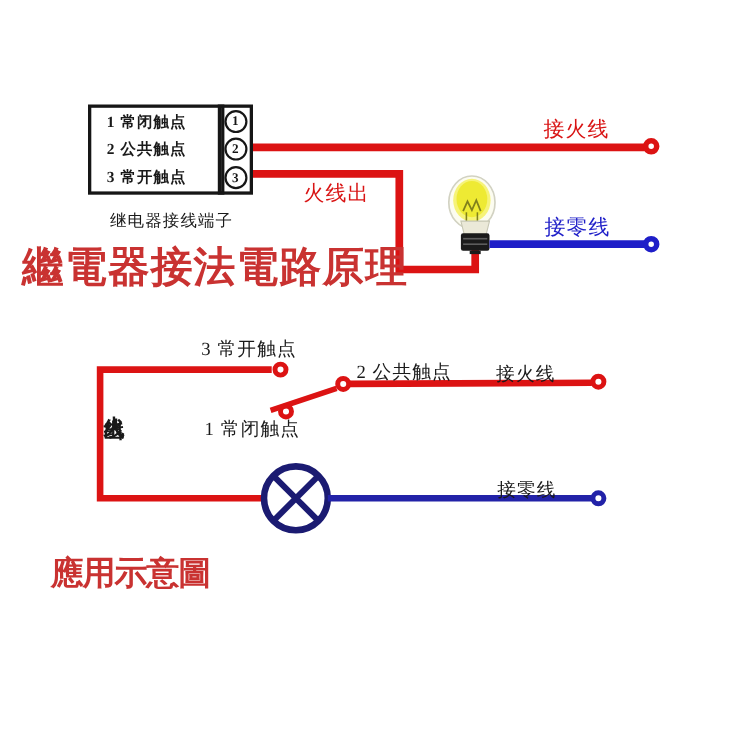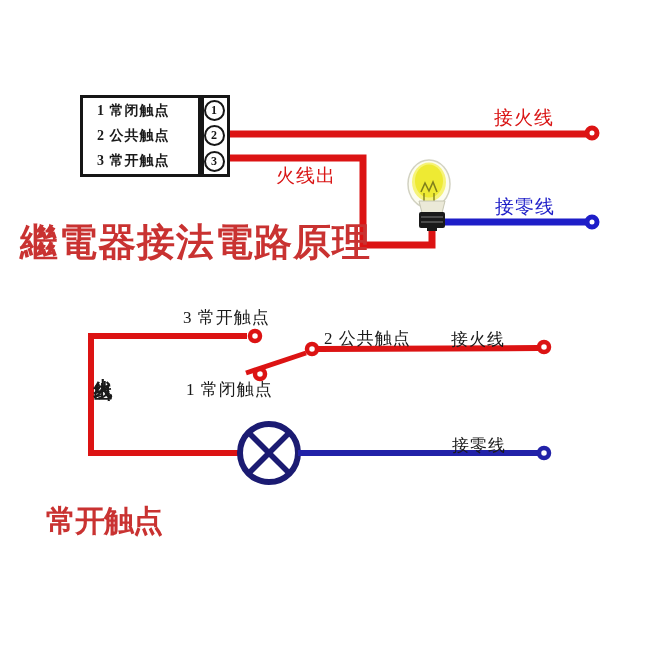--- a/index.html
+++ b/index.html
@@ -97,29 +97,30 @@
     <div class="term-row">2 公共触点</div>
     <div class="term-row">3 常开触点</div>
   </div>
 
   <div class="abs num-box">
     <div class="num-circle">1</div>
     <div class="num-circle">2</div>
     <div class="num-circle">3</div>
   </div>
 
+  <div class="abs lbl caption">继电器接线端子</div>
 
   <div class="abs title title-1">繼電器接法電路原理</div>
 
   <div class="abs lbl lbl-19 red-lbl" style="left:494px;top:105px;">接火线</div>
   <div class="abs lbl lbl-19 red-lbl" style="left:276px;top:163px;">火线出</div>
   <div class="abs lbl lbl-19 blue-lbl" style="left:495px;top:194px;">接零线</div>
 
   <div class="abs lbl lbl-17" style="left:183px;top:306px;">3 常开触点</div>
   <div class="abs lbl lbl-17" style="left:324px;top:327px;">2 公共触点</div>
   <div class="abs lbl lbl-17" style="left:186px;top:378px;">1 常闭触点</div>
   <div class="abs lbl lbl-17" style="left:451px;top:328px;">接火线</div>
   <div class="abs lbl lbl-17" style="left:452px;top:434px;">接零线</div>
   <div class="abs v-text">火线出</div>
 
-  <div class="abs title title-2">常开触点</div>
+  <div class="abs title title-2">應用示意圖</div>
 
 </div>
 
 </body></html>

